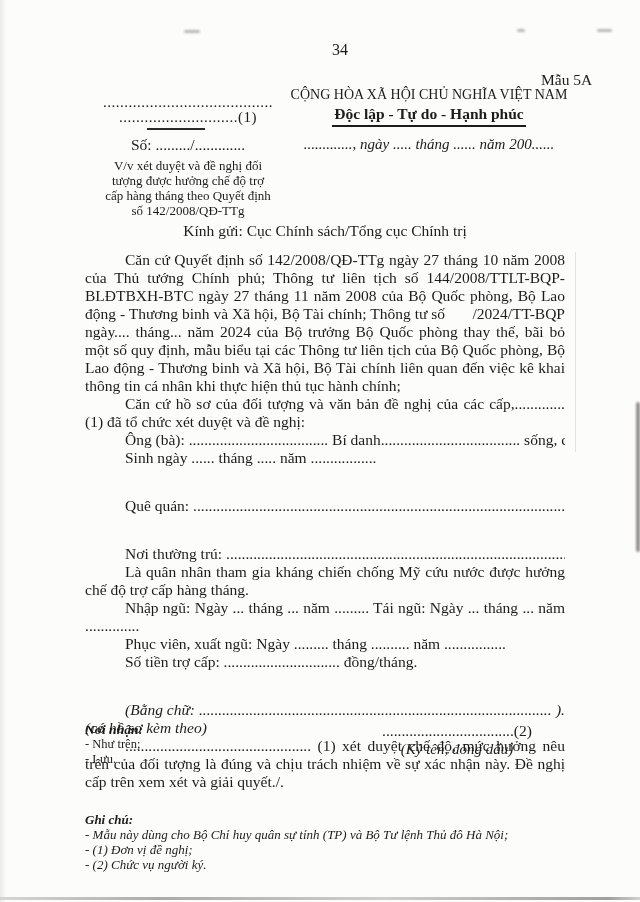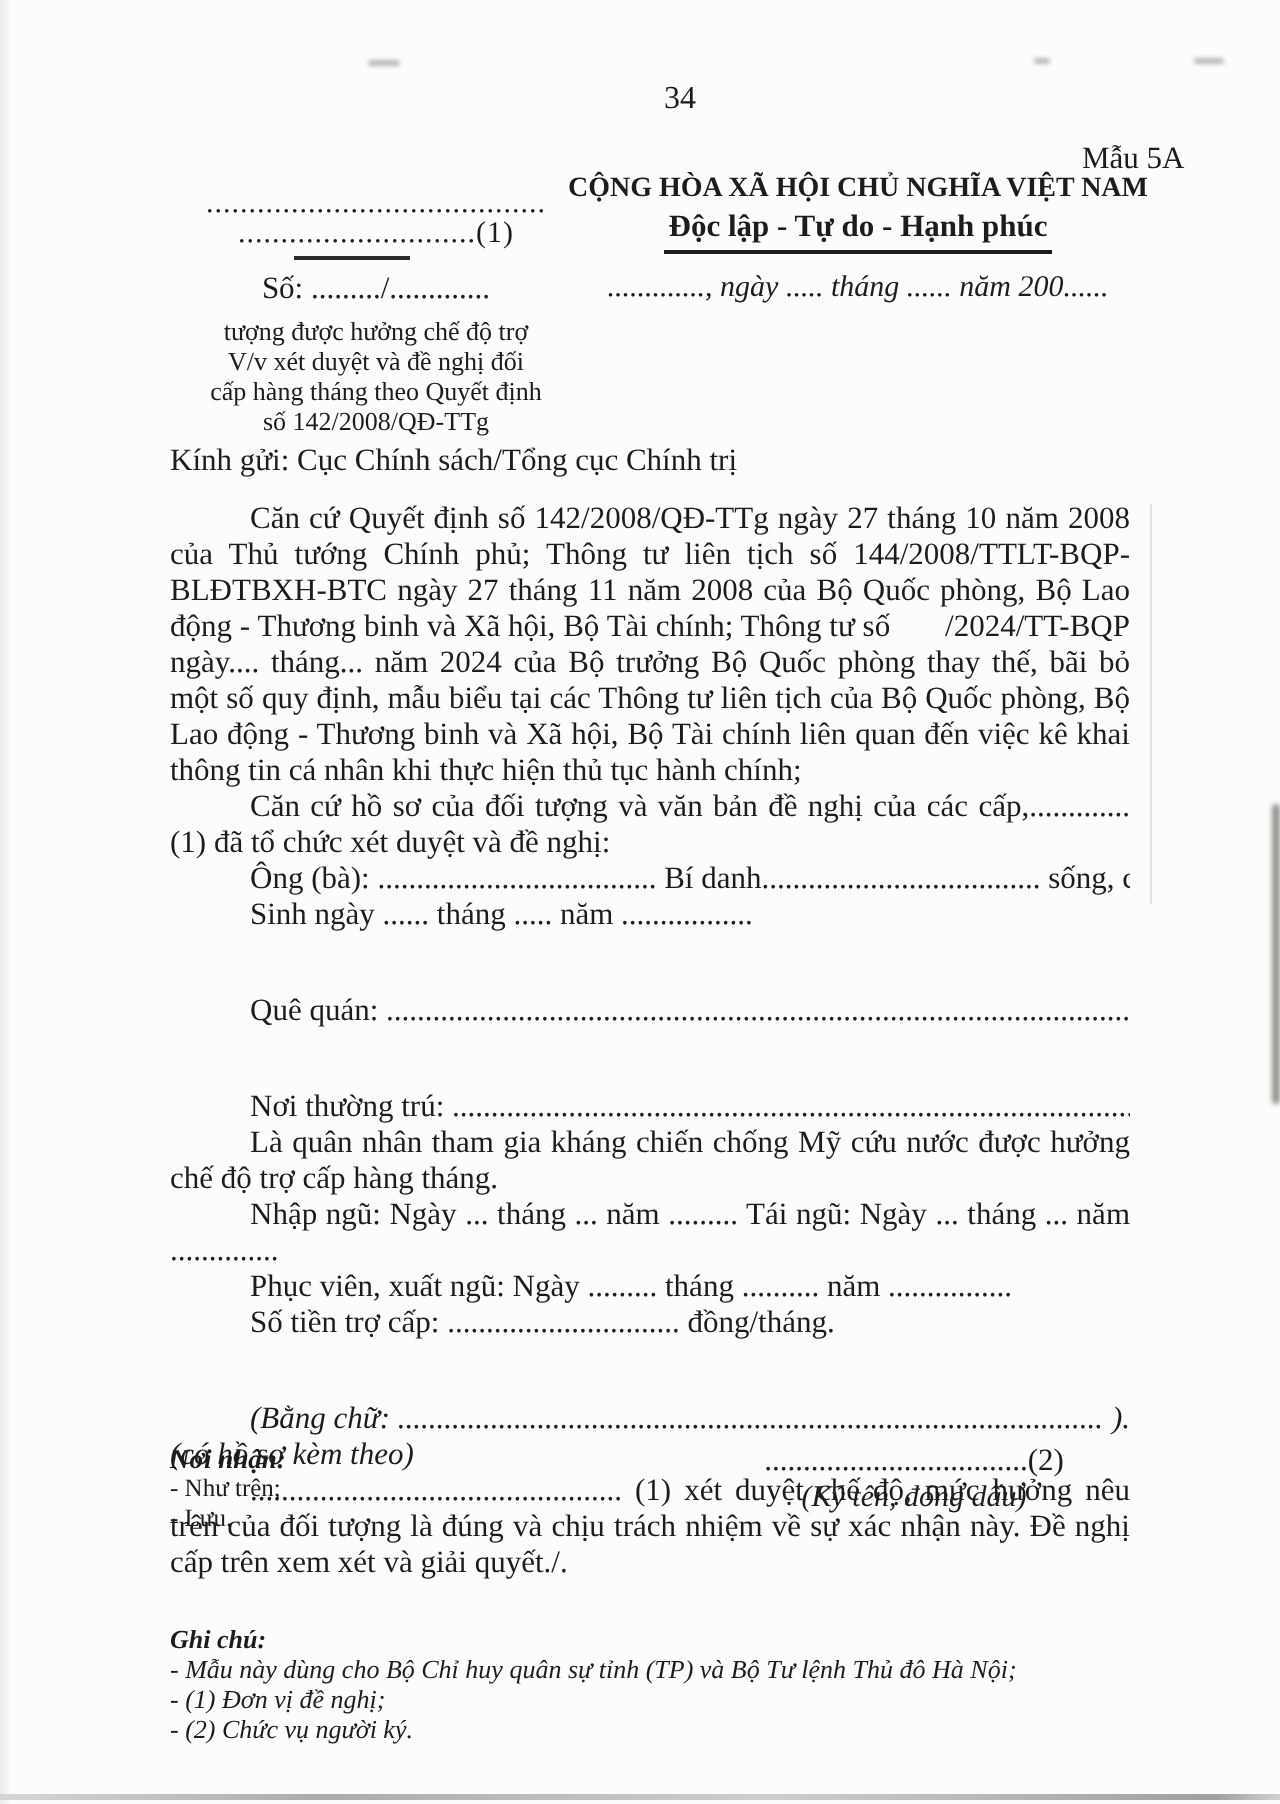--- a/index.html
+++ b/index.html
@@ -13,26 +13,26 @@
 
   
   .org-block { position:absolute; left:88px; top:95px; width:200px; text-align:center; font-size:15px; line-height:15px; }
   .org-dots { letter-spacing:0.5px; white-space:nowrap; }
   .short-rule { width:58px; border-top:2px solid #2a2a2a; margin:3px auto 7px; transform:translateX(-12px); height:0; }
   .so-line { font-size:15.5px; margin-bottom:6px; white-space:nowrap; }
   .subject-line { font-size:13px; line-height:15px; white-space:nowrap; }
 
   
   .national-block { position:absolute; left:283px; top:87px; width:292px; text-align:center; }
-  .nat1 { font-weight:bold; font-size:14px; white-space:nowrap; }
+  .nat1 { font-weight:normal; font-size:14px; white-space:nowrap; }
   .nat2 { margin-top:2px; }
   .nat2-inner { display:inline-block; font-weight:bold; font-size:15.5px; border-bottom:2px solid #1c1c1c; padding:0 2px 2px; white-space:nowrap; }
   .date-line { margin-top:9px; font-style:italic; font-size:15px; white-space:nowrap; }
 
-  .recipient { position:absolute; left:85px; top:222px; width:480px; font-size:15.5px; }
+  .recipient { position:absolute; left:85px; top:222px; width:480px; text-align:center; font-size:15.5px; }
 
   .doc-body { position:absolute; left:85px; top:251px; width:480px; font-size:15.5px; line-height:18px; overflow:hidden; }
   .doc-body p { margin:0; }
   .just { text-align:justify; }
   .ind { text-indent:40px; }
   .ind-m { padding-left:40px;margin-top:30px; }
   .nowrap { white-space:nowrap; }
   .italic { font-style:italic; }
   .center { text-align:left; }
   .leader-row { display:flex; }
@@ -69,22 +69,22 @@
 <div class="page">
 
   <div class="pageno">34</div>
   <div class="form-code">Mẫu 5A</div>
 
   <div class="org-block">
     <div class="org-dots">........................................</div>
     <div class="org-dots">............................(1)</div>
     <div class="short-rule"></div>
     <div class="so-line">Số: ........./.............</div>
+    <div class="subject-line">V/v xét duyệt và đề nghị đối</div>
     <div class="subject-line">tượng được hưởng chế độ trợ</div>
-    <div class="subject-line">V/v xét duyệt và đề nghị đối</div>
     <div class="subject-line">cấp hàng tháng theo Quyết định</div>
     <div class="subject-line">số 142/2008/QĐ-TTg</div>
   </div>
 
   <div class="national-block">
     <div class="nat1">CỘNG HÒA XÃ HỘI CHỦ NGHĨA VIỆT NAM</div>
     <div class="nat2">
       <span class="nat2-inner">Độc lập - Tự do - Hạnh phúc</span>
     </div>
     <div class="date-line">............., ngày ..... tháng ...... năm 200......</div>

